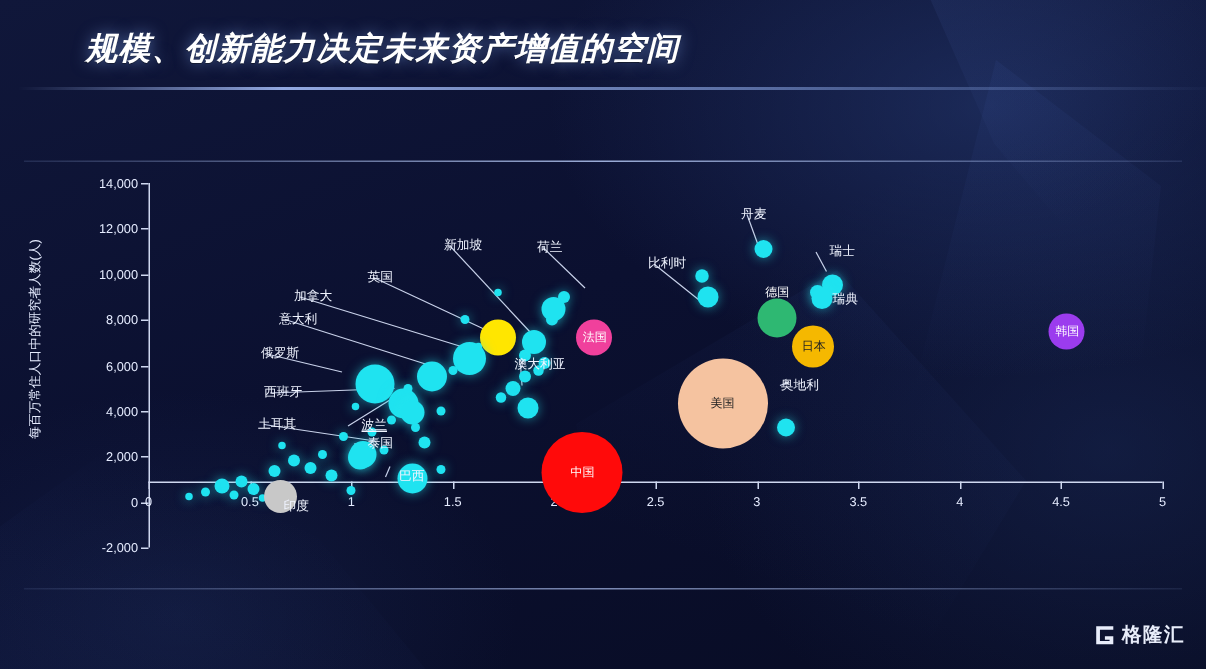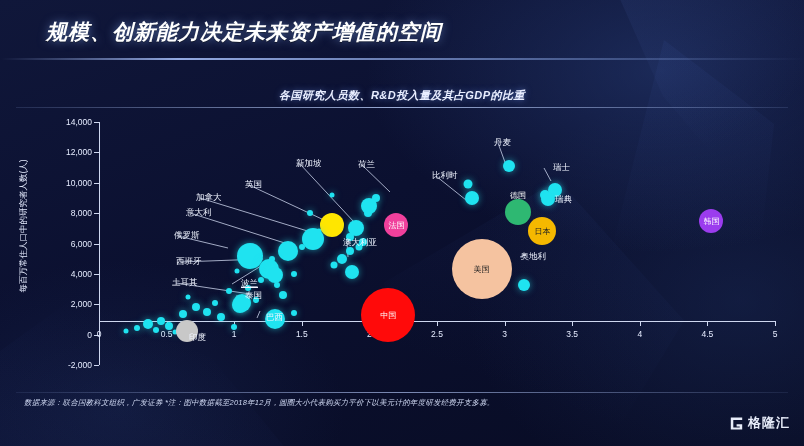--- a/index.html
+++ b/index.html
@@ -27,21 +27,21 @@
       background:linear-gradient(175deg,rgba(58,84,160,.25),rgba(16,24,60,0) 70%);
       clip-path:polygon(45% 0,100% 28%,88% 100%,18% 72%);}
   .r3{right:120px;top:180px;width:300px;height:270px;
       background:linear-gradient(200deg,rgba(46,70,140,.22),rgba(12,18,48,0) 72%);
       clip-path:polygon(0 38%,58% 0,100% 52%,74% 100%,8% 88%);}
   .r4{left:-40px;bottom:-20px;width:340px;height:180px;
       background:linear-gradient(20deg,rgba(44,66,136,.25),rgba(10,16,44,0) 70%);
       clip-path:polygon(0 52%,34% 6%,74% 40%,100% 100%,0 100%);}
 
   
-  .header{position:absolute;left:1px;top:0;width:652px;height:62px;}
+  .header{position:absolute;left:12px;top:0;width:652px;height:62px;}
   .header-title{position:absolute;left:45px;top:18px;
     font-size:21px;font-weight:bold;font-style:italic;color:#ffffff;
     letter-spacing:1px;
     text-shadow:0 0 10px rgba(140,180,255,.55),0 1px 0 rgba(0,0,0,.6);
     white-space:nowrap;}
   .header-rule{position:absolute;left:0;top:58px;width:804px;height:2px;
     background:linear-gradient(90deg,rgba(120,150,230,0) 0%,rgba(170,195,255,.85) 22%,rgba(150,180,245,.55) 60%,rgba(120,150,230,0) 100%);}
 
   
   .subtitle{position:absolute;left:0;top:88px;width:804px;text-align:center;
@@ -96,21 +96,20 @@
   <div class="bg-ridge r1"></div>
   <div class="bg-ridge r2"></div>
   <div class="bg-ridge r3"></div>
   <div class="bg-ridge r4"></div>
 
   <div class="header">
     <div class="header-title">规模、创新能力决定未来资产增值的空间</div>
     <div class="header-rule"></div>
   </div>
 
-  <div class="subtitle">各国研究人员数、R&amp;D投入量及其占GDP的比重</div>
   <div class="sub-rule"></div>
 
   <div class="chart" id="chart">
     <div class="axis-y-line"></div>
     <div class="axis-x-line"></div>
     <svg class="leader" id="leaders">
         <line x1="249" y1="77" x2="324" y2="112"></line>
         <line x1="200" y1="90" x2="314" y2="125"></line>
         <line x1="190" y1="105" x2="291" y2="137"></line>
         <line x1="178" y1="128" x2="228" y2="140"></line>
@@ -278,21 +277,20 @@
         <div class="callout" style="left: 432px; top: 68px;">比利时</div>
         <div class="callout" style="left: 494px; top: 35px;">丹麦</div>
         <div class="callout r" style="left: 570px; top: 60px;">瑞士</div>
         <div class="callout r" style="left: 572px; top: 92px;">瑞典</div>
         <div class="callout r" style="left: 546px; top: 149px;">奥地利</div>
       </div>
     <div class="axis-title-y">每百万常住人口中的研究者人数(人)</div>
   </div>
 
   <div class="foot-rule"></div>
-  <div class="footnote">数据来源：联合国教科文组织，广发证券 *注：图中数据截至2018年12月，圆圈大小代表购买力平价下以美元计的年度研发经费开支多寡。</div>
   <div class="logo">
     <span class="logo-mark">
       <svg width="15" height="15" viewBox="0 0 15 15">
         <path d="M13.2 1.5H1.8v12h11.4V8.2H7.6v2.3h3.1v.9H4.3V3.9h8.9z" fill="#e8edfa"></path>
       </svg>
     </span>
     <span class="logo-text">格隆汇</span>
   </div>
 
 </div>

